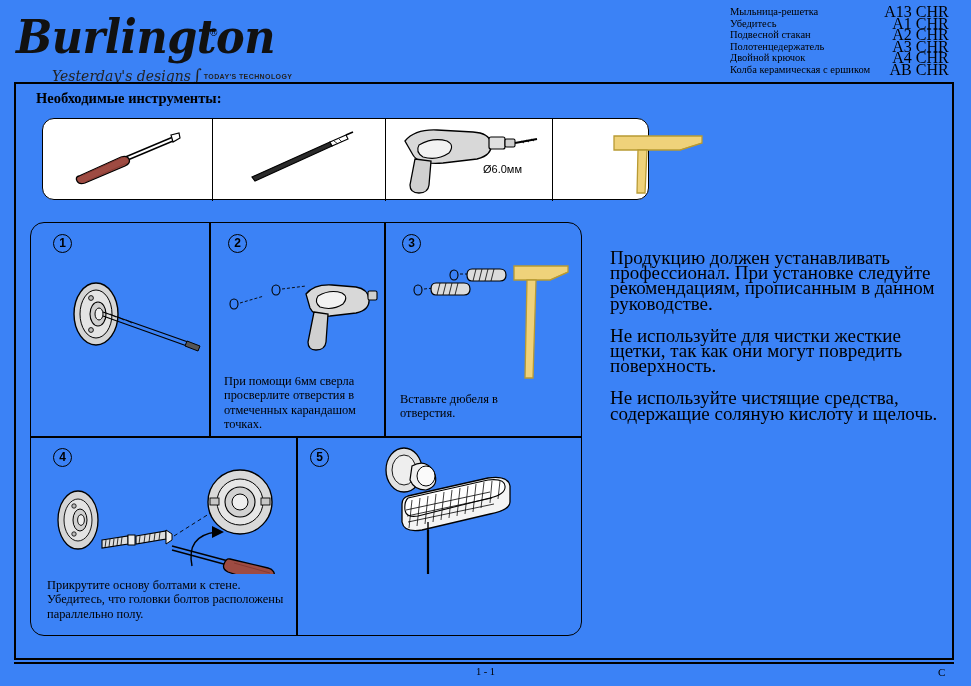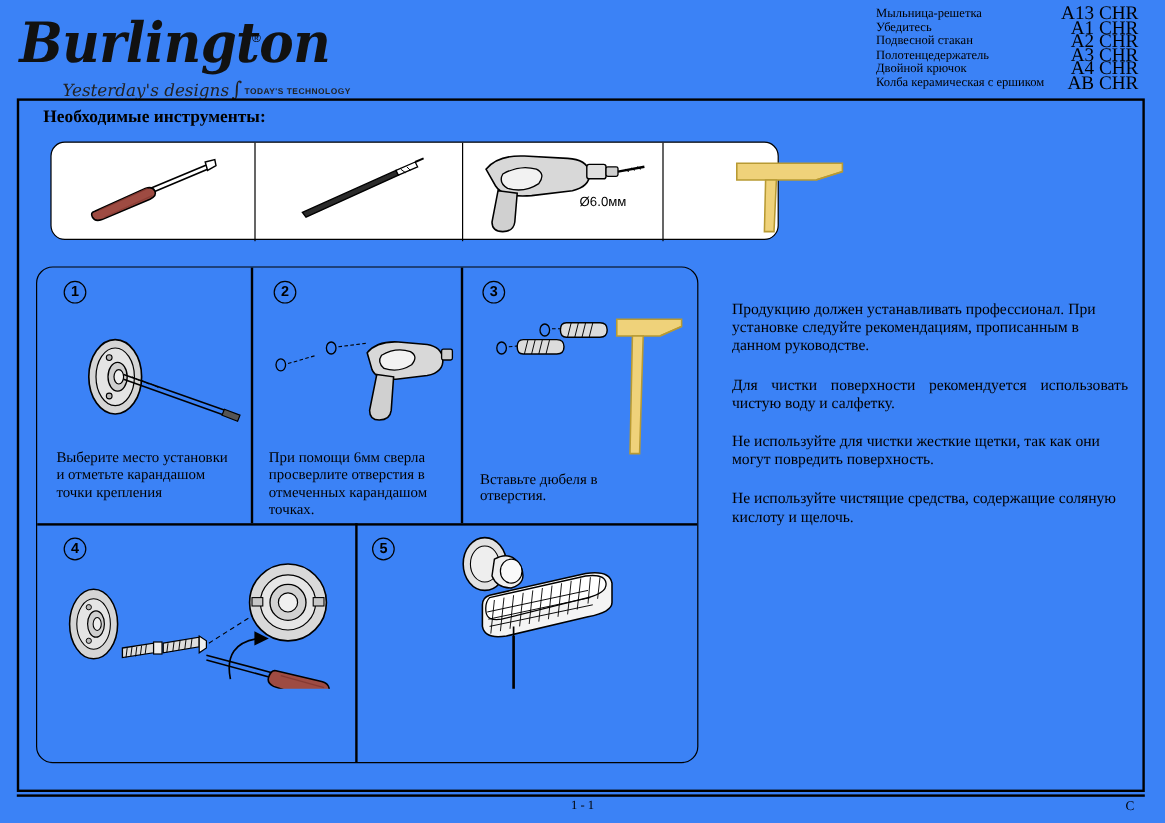--- a/index.html
+++ b/index.html
@@ -181,21 +181,21 @@
   }
 
   
   #care-text {
     position: absolute;
     left: 610px; top: 250px;
     width: 330px;
   }
   .care-p {
     font-family: "Liberation Serif", serif;
-    font-size: 13px;
+    font-size: 19px;
     line-height: 15.2px;
     margin: 0 0 17px 0;
     color: #000;
   }
   .care-p.justify {
     text-align: justify;
   }
 
   
   #footer-rule {
@@ -349,21 +349,20 @@
         <ellipse cx="51" cy="52" rx="4" ry="6" fill="#eee" stroke="#000" stroke-width="1"></ellipse>
         <ellipse cx="43" cy="36" rx="2.4" ry="2.4" fill="#bbb" stroke="#000" stroke-width="0.9"></ellipse>
         <ellipse cx="43" cy="68" rx="2.4" ry="2.4" fill="#bbb" stroke="#000" stroke-width="0.9"></ellipse>
         <line x1="55" y1="50" x2="140" y2="80" stroke="#000" stroke-width="1.3"></line>
         <line x1="55" y1="54" x2="139" y2="84" stroke="#000" stroke-width="1.3"></line>
         <path d="M139 79 L152 84 L150 89 L137 84 Z" fill="#555" stroke="#000" stroke-width="1"></path>
         <path d="M62 52 l6 3 M70 55 l6 3 M78 58 l6 3" stroke="#000" stroke-width="0.8"></path>
       </g>
     </svg>
   </div>
-  <div class="step-caption" style="left:47px;top:374px;width:152px">Выберите место установки и отметьте карандашом точки крепления</div>
 
   <div class="step-num" style="left:228px;top:234px">2</div>
   <div style="position:absolute;left:222px;top:262px;width:160px;height:105px">
     <svg width="160" height="105" viewBox="0 0 160 105">
       <g>
         <ellipse cx="12" cy="42" rx="4" ry="5" fill="none" stroke="#000" stroke-width="1.1"></ellipse>
         <ellipse cx="54" cy="28" rx="4" ry="5" fill="none" stroke="#000" stroke-width="1.1"></ellipse>
         <line x1="18" y1="41" x2="42" y2="34" stroke="#000" stroke-width="0.9" stroke-dasharray="3,2"></line>
         <line x1="60" y1="27" x2="84" y2="24" stroke="#000" stroke-width="0.9" stroke-dasharray="3,2"></line>
         <path d="M84 32 Q92 22 110 23 L134 25 Q146 27 147 37 Q148 48 134 51 L108 54 Q92 55 88 46 Z" fill="#d8d8d8" stroke="#000" stroke-width="1.3"></path>
@@ -430,20 +429,21 @@
         <path d="M148 104 Q142 74 172 70" fill="none" stroke="#000" stroke-width="1.4"></path>
         <path d="M168 64 L180 70 L168 76 Z" fill="#000"></path>
 
         <line x1="128" y1="84" x2="188" y2="100" stroke="#000" stroke-width="1.3"></line>
         <line x1="128" y1="88" x2="187" y2="104" stroke="#000" stroke-width="1.3"></line>
         <path d="M186 97 L224 106 Q232 108 230 116 Q228 124 220 122 L184 110 Q178 107 180 102 Q182 96 186 97 Z" fill="#9e4b42" stroke="#000" stroke-width="1.3"></path>
         <path d="M190 101 L226 111" stroke="#7d332c" stroke-width="1" opacity="0.7"></path>
       </g>
     </svg>
   </div>
+  <div class="step-caption" style="left:47px;top:578px;width:244px">Прикрутите основу болтами к стене. Убедитесь, что головки болтов расположены параллельно полу.</div>
 
   <div class="step-num" style="left:310px;top:448px">5</div>
   <div style="position:absolute;left:370px;top:444px;width:170px;height:132px">
     <svg width="170" height="132" viewBox="0 0 170 132">
       <g>
 
         <ellipse cx="34" cy="26" rx="18" ry="22" fill="#e2e2e2" stroke="#000" stroke-width="1.3"></ellipse>
         <ellipse cx="34" cy="26" rx="12" ry="15" fill="#eee" stroke="#000" stroke-width="0.9"></ellipse>
 
         <path d="M42 22 Q56 14 64 28 Q70 42 56 46 Q44 46 40 36 Z" fill="#efefef" stroke="#000" stroke-width="1.2"></path>
@@ -459,21 +459,20 @@
                  M90 44 l-3 28 M98 42 l-3 28 M106 40 l-3 28 M114 38 l-3 26 M122 37 l-2 22 M130 37 l-2 18" stroke="#000" stroke-width="0.75"></path>
 
         <line x1="58" y1="86" x2="58" y2="130" stroke="#000" stroke-width="2.2"></line>
         <line x1="58" y1="86" x2="58" y2="78" stroke="#000" stroke-width="1.4"></line>
       </g>
     </svg>
   </div>
 
   <div id="care-text">
     <p class="care-p">Продукцию должен устанавливать профессионал. При установке следуйте рекомендациям, прописанным в данном руководстве.</p>
-    <p class="care-p justify">Для чистки поверхности рекомендуется использовать чистую воду и салфетку.</p>
     <p class="care-p">Не используйте для чистки жесткие щетки, так как они могут повредить поверхность.</p>
     <p class="care-p">Не используйте чистящие средства, содержащие соляную кислоту и щелочь.</p>
   </div>
 
   <div id="footer-rule"></div>
   <div id="footer-page">1 - 1</div>
   <div id="corner-mark">C</div>
 
 </div>
 

